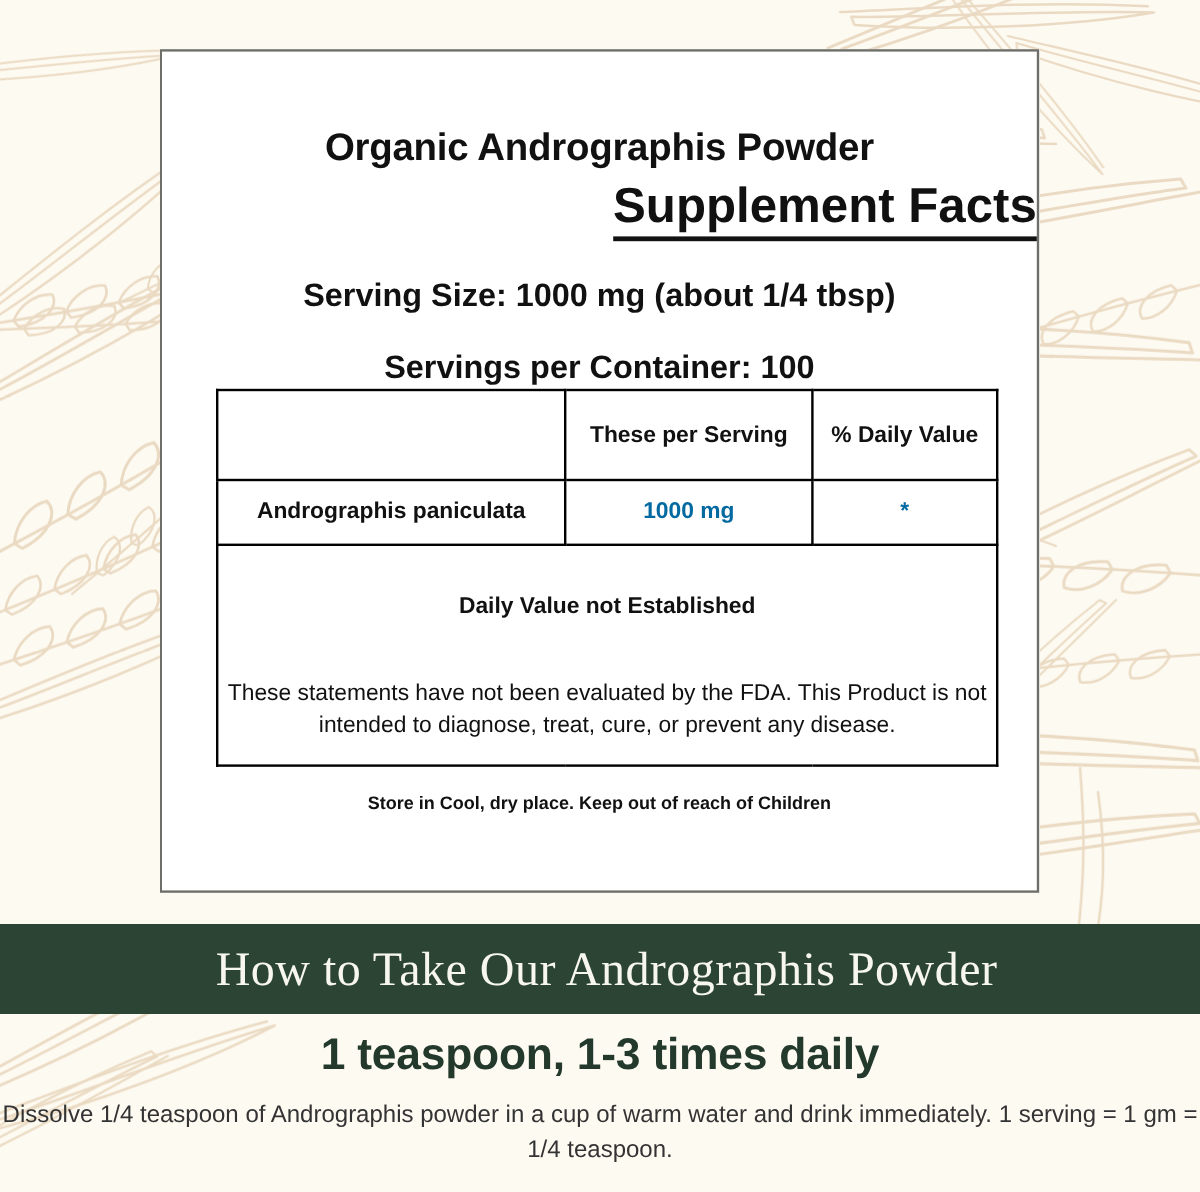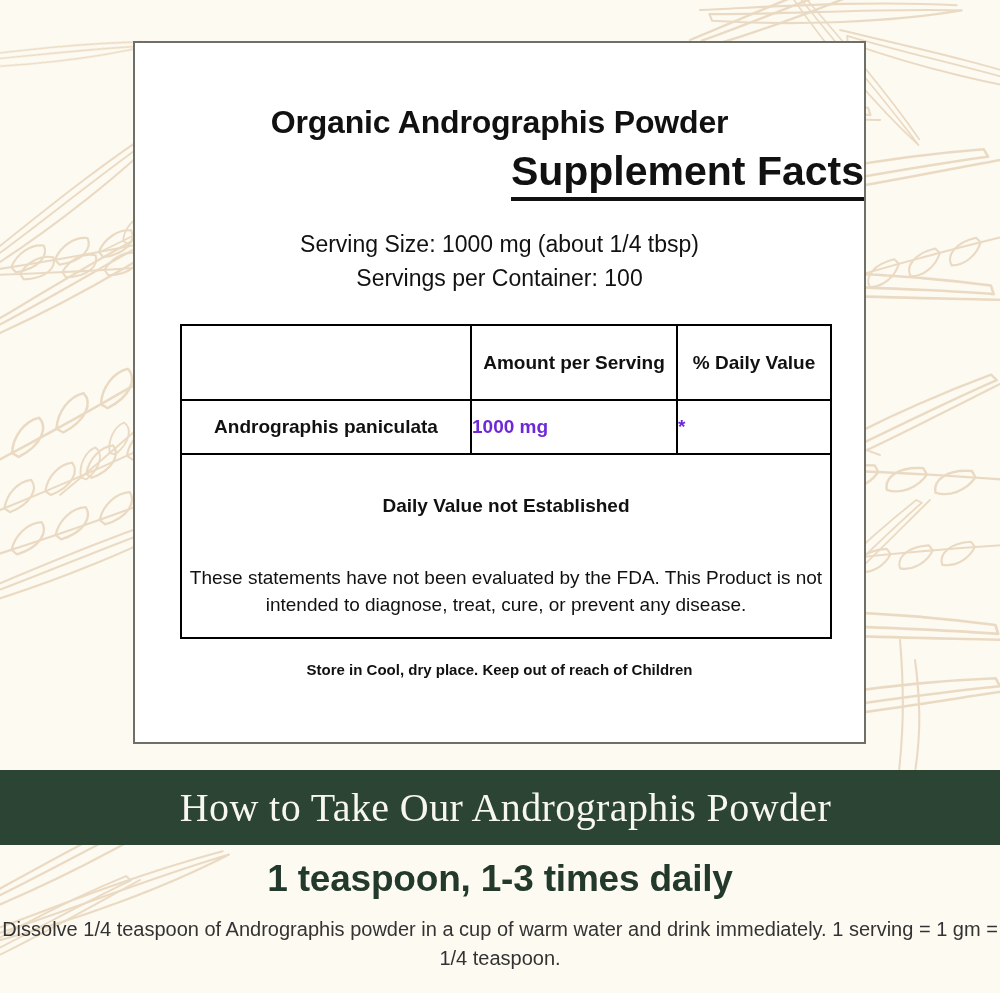--- a/index.html
+++ b/index.html
@@ -70,24 +70,25 @@
     border-bottom: 4px solid #111111;
     padding-bottom: 2px;
     display: inline-block;
   }
 
   .serving-lines {
     text-align: center;
     margin-top: 26px;
   }
   .serving-line {
-    font-size: 23px;
-    font-weight: 400;
+    font-size: 27px;
+    font-weight: 700;
     color: #111111;
     line-height: 1.48;
+    margin-top: 20px;
   }
 
   
   #facts-table {
     position: absolute;
     left: 45px;
     top: 281px;
     width: 650px;
     border-collapse: collapse;
     table-layout: fixed;
@@ -113,23 +114,24 @@
   .nutrient-cell {
     text-align: center;
     font-size: 19px;
     font-weight: 700;
     color: #111111;
     height: 52px;
     padding: 0 6px;
   }
   .amount-cell,
   .dv-cell {
-    font-size: 19px;
-    font-weight: 700;
-    color: #6d28d9;
+    text-align: center;
+    font-size: 19px;
+    font-weight: 700;
+    color: #0369a1;
     height: 52px;
   }
   .footnote-cell {
     height: 182px;
     padding: 16px 20px 0 20px;
     text-align: center;
     vertical-align: top;
   }
   .dv-note {
     font-size: 19px;
@@ -343,21 +345,21 @@
 
     <table id="facts-table">
       <colgroup>
         <col class="col-nutrient">
         <col class="col-amount">
         <col class="col-dv">
       </colgroup>
       <tbody>
         <tr>
           <td class="th-cell"></td>
-          <td class="th-cell">Amount per Serving</td>
+          <td class="th-cell">These per Serving</td>
           <td class="th-cell">% Daily Value</td>
         </tr>
         <tr>
           <td class="nutrient-cell">Andrographis paniculata</td>
           <td class="amount-cell">1000 mg</td>
           <td class="dv-cell">*</td>
         </tr>
         <tr>
           <td class="footnote-cell" colspan="3">
             <p class="dv-note">Daily Value not Established</p>

